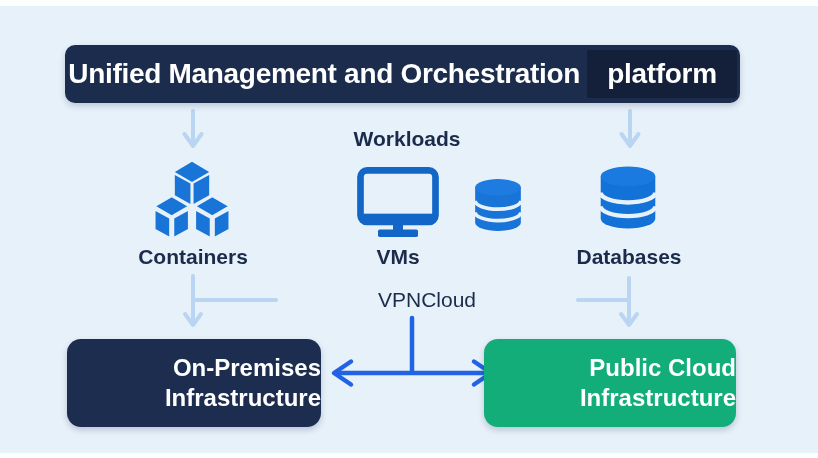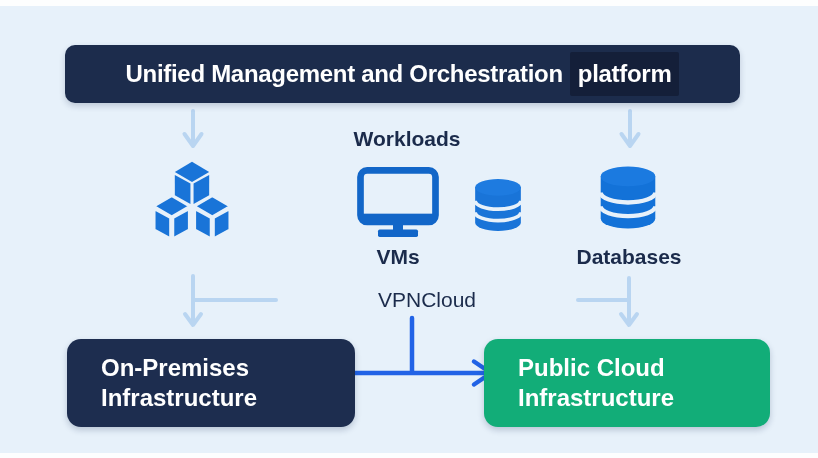--- a/index.html
+++ b/index.html
@@ -9,26 +9,26 @@
     background:#e7f1fa;
   }
   .strip{position:absolute; left:0; width:818px; background:#fdfefe;}
   .strip.top{top:0; height:6px;}
   .strip.bottom{bottom:0; height:5px;}
 
   .banner{
     position:absolute; left:65px; top:45px; width:675px; height:58px;
     background:#1c2c4c; border-radius:10px;
     display:flex; align-items:center; justify-content:center;
-    color:#ffffff; font-size:24px; font-weight:bold; letter-spacing:-0.3px;
+    color:#ffffff; font-size:28px; font-weight:bold; letter-spacing:-0.3px;
     box-shadow:0 3px 6px rgba(20,40,80,0.20);
     white-space:nowrap;
   }
   .banner .hl{
-    display:inline-block; background:#141f39; padding:8px 8px; margin-left:7px;
+    display:inline-block; background:#141f39; padding:8px 20px; margin-left:7px;
     border-radius:2px;
   }
 
   .overlay{position:absolute; left:0; top:0; pointer-events:none;}
 
   .icon{position:absolute;}
   .icon-cubes{left:153px; top:161px;}
   .icon-monitor{left:356px; top:167px;}
   .icon-db-small{left:472px; top:178px;}
   .icon-db-large{left:597px; top:165px;}
@@ -43,25 +43,24 @@
   .lbl-databases{left:559px; top:245px; width:140px;}
 
   .conn-row{
     position:absolute; left:287px; top:288px; width:280px;
     display:flex; justify-content:center; 
     color:#1b2b4b; font-weight:normal; font-size:21px; white-space:nowrap;
   }
 
   .infra-box{
     position:absolute; top:339px; height:88px; border-radius:14px;
-    display:flex; flex-direction:column; align-items:flex-start; justify-content:center;
+    display:flex; flex-direction:column; align-items:flex-end; justify-content:center;
     color:#ffffff; font-size:24px; font-weight:bold; line-height:30px;
     box-shadow:0 3px 6px rgba(20,40,80,0.22);
     text-align:center;
-    padding-left:34px;
   }
   .infra-left{left:67px; width:254px; background:#1d2d4f;}
   .infra-right{left:484px; width:252px; background:#12ad78;}
 </style>
 </head>
 <body>
 
 <div class="canvas">
 
   <div class="strip top"></div>
@@ -137,20 +136,21 @@
     <path d="M6,66 A44,16 0 0 0 94,66" stroke="#e7f1fa" stroke-width="7" fill="none"></path>
   </svg>
 
   <svg class="icon icon-db-large" width="62" height="65" viewBox="0 0 100 104">
     <path d="M6,18 L6,86 A44,16 0 0 0 94,86 L94,18 Z" fill="#1372d8"></path>
     <ellipse cx="50" cy="18" rx="44" ry="16" fill="#1b7ae0"></ellipse>
     <path d="M6,44 A44,16 0 0 0 94,44" stroke="#e7f1fa" stroke-width="7" fill="none"></path>
     <path d="M6,66 A44,16 0 0 0 94,66" stroke="#e7f1fa" stroke-width="7" fill="none"></path>
   </svg>
 
+  <div class="lbl lbl-containers">Containers</div>
   <div class="lbl lbl-databases">Databases</div>
   <div class="lbl lbl-vms">VMs</div>
 
   <div class="conn-row">
     <span>VPN</span>
     <span>Cloud</span>
   </div>
 
   <div class="infra-box infra-left">
     <span>On-Premises</span>

